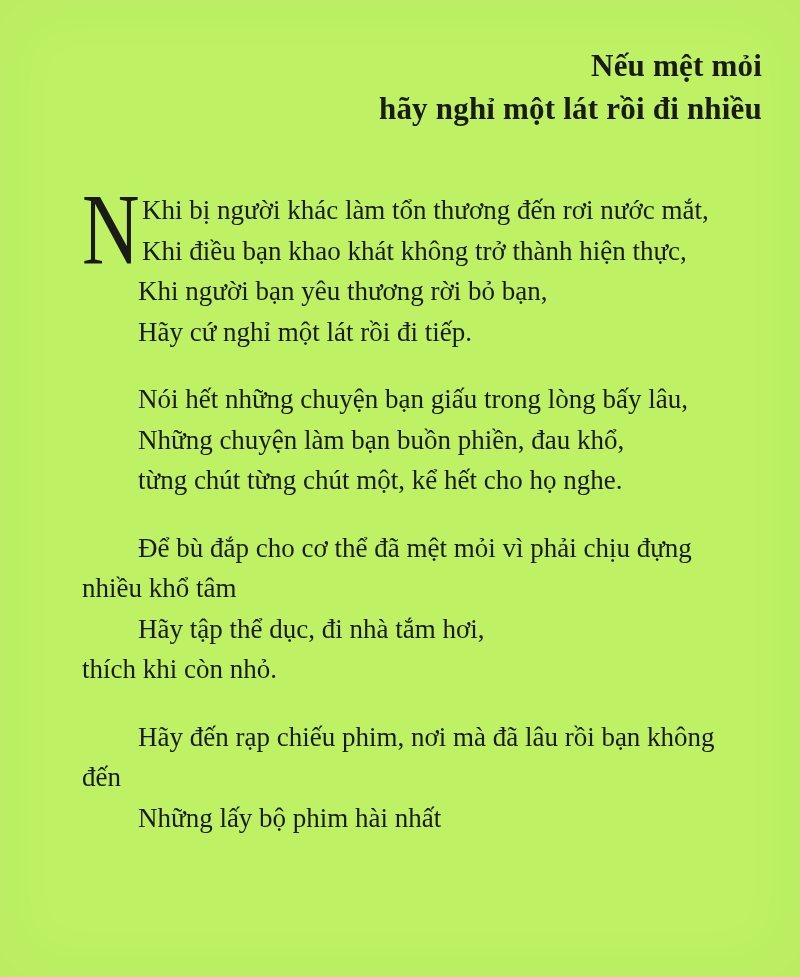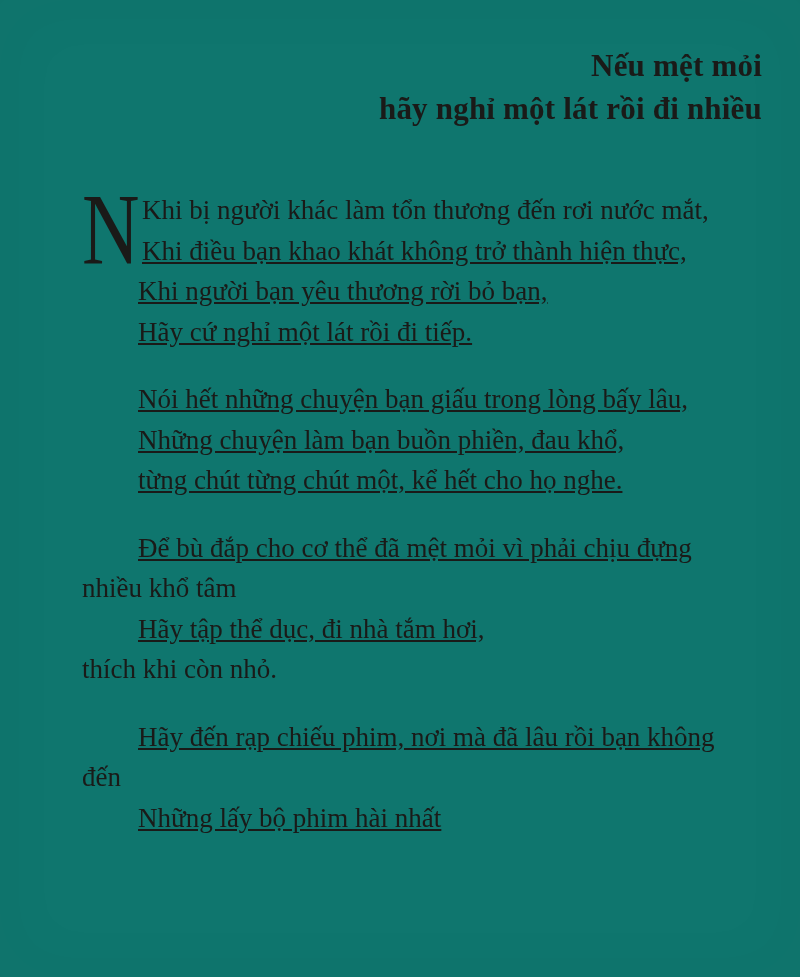--- a/index.html
+++ b/index.html
@@ -5,21 +5,21 @@
   html, body {
     margin: 0;
     padding: 0;
     background: #e8e8e6;
   }
   .page {
     position: relative;
     width: 800px;
     height: 977px;
     margin: 0 auto;
-    background: #0f766e;
+    background: #bef264;
     box-shadow: inset 0 0 70px rgba(60,60,50,0.04);
     box-sizing: border-box;
     font-family: "Liberation Serif", "DejaVu Serif", serif;
     color: #1a1a18;
     overflow: hidden;
   }
   .title {
     margin: 0;
     padding: 44px 38px 0 0;
     text-align: right;
@@ -32,21 +32,21 @@
     padding: 0 38px 0 82px;
     margin-top: 60px;
     font-size: 27px;
     line-height: 40.5px;
   }
   .stanza { overflow: visible; }
   .stanza + .stanza { margin-top: 27px; }
   .line {
     white-space: nowrap;
   }
-  .line.ind { margin-left: 56px; text-decoration: underline; }
+  .line.ind { margin-left: 56px; }
   .dropcap {
     float: left;
     width: 60px;
     height: 80px;
     font-size: 102px;
     line-height: 80px;
     font-weight: 400;
     transform: scaleX(0.78);
     transform-origin: 0 50%;
   }

